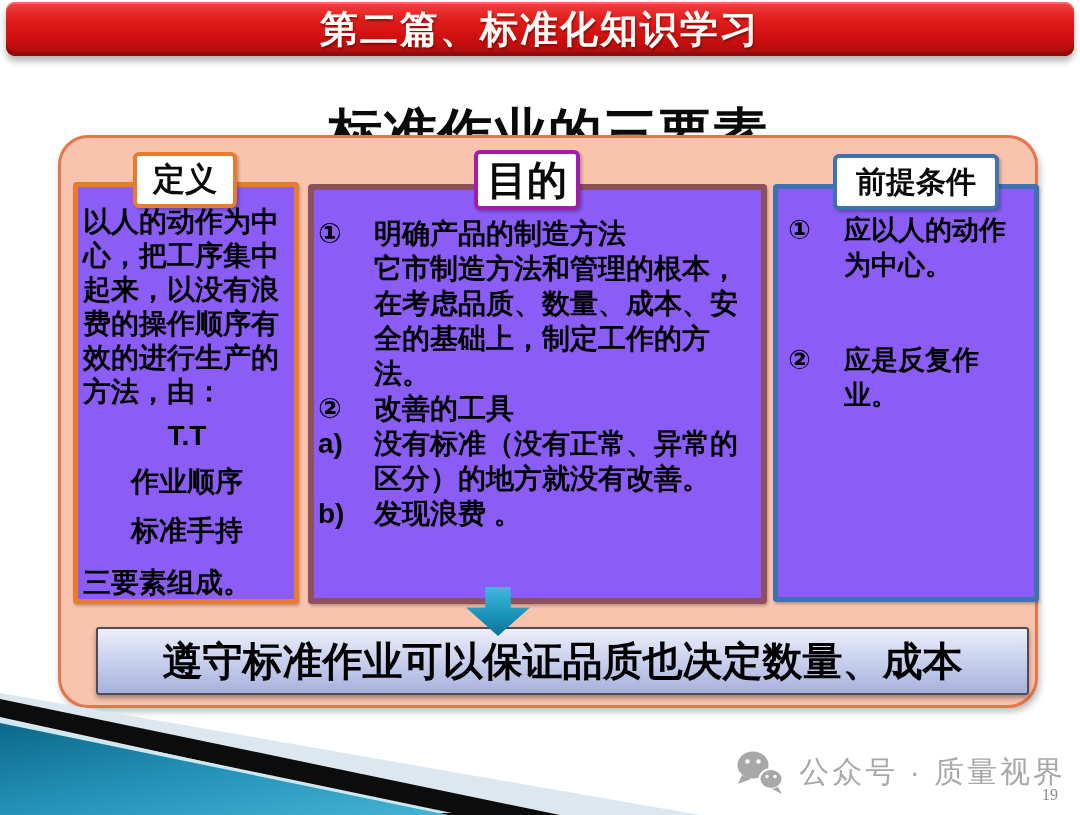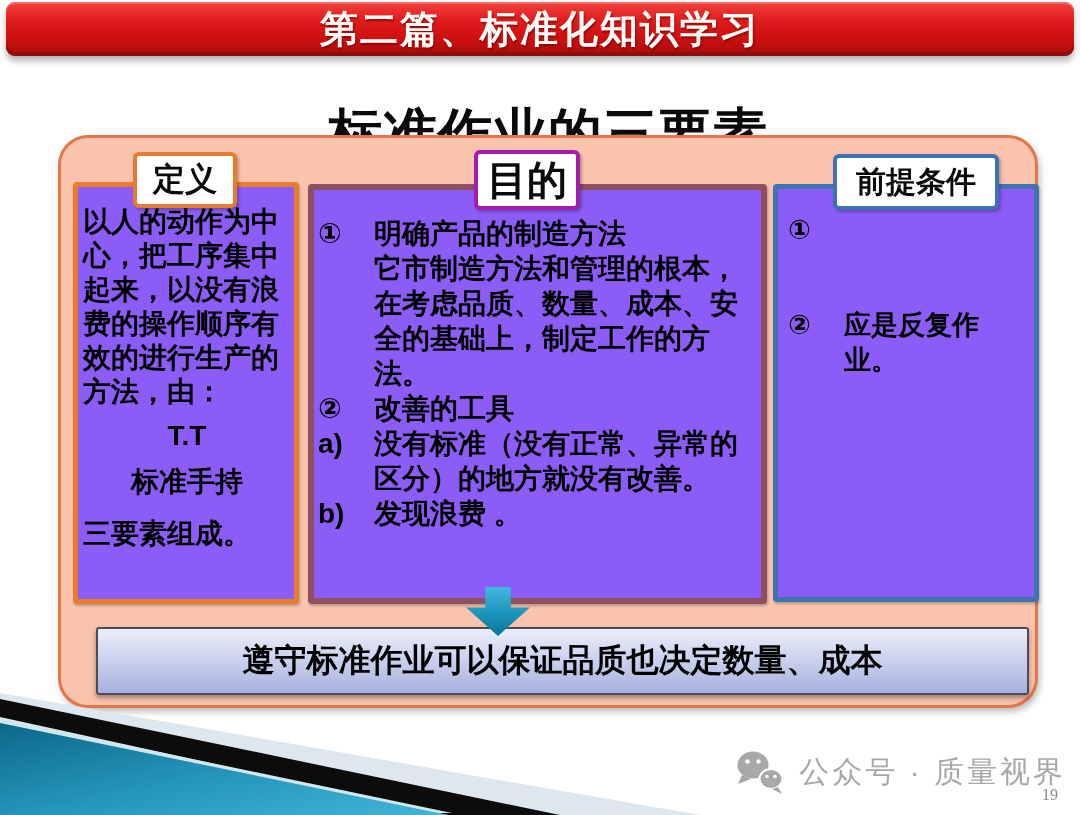--- a/index.html
+++ b/index.html
@@ -73,21 +73,21 @@
     background:linear-gradient(180deg,#41b9de 0%,#1c95bb 55%,#0b7298 100%);
     clip-path:polygon(30% 0,70% 0,70% 42%,100% 42%,50% 100%,0 42%,30% 42%);
   }
 
   
   .conclusion{
     position:absolute;left:35px;top:489px;width:929px;height:64px;
     background:linear-gradient(180deg,#eceef9 0%,#ccd3ef 45%,#a7b1dc 100%);
     border:2px solid #4c4c58;border-radius:3px;
     display:flex;align-items:center;justify-content:center;
-    font-size:32px;font-weight:bold;color:#000;
+    font-size:40px;font-weight:bold;color:#000;
     box-shadow:0 3px 5px rgba(0,0,0,.35);
   }
 
   
   .footer-art{position:absolute;left:0;top:685px;width:1080px;height:130px;}
 
   
   .watermark{
     position:absolute;top:746px;right:14px;height:52px;
     display:flex;align-items:center;gap:12px;color:#a8a8a8;justify-content:flex-end;
@@ -115,20 +115,21 @@
 
   <div class="white-box def-box">
     <div class="def-content">
       <div class="def-body">以人的动作为中
 心，把工序集中
 起来，以没有浪
 费的操作顺序有
 效的进行生产的
 方法，由：</div>
       <div class="def-center">T.T</div>
+      <div class="def-center">作业顺序</div>
       <div class="def-center">标准手持</div>
       <div class="def-footer">三要素组成。</div>
     </div>
   </div>
 
   <div class="white-box purpose-box">
     <div class="list">
       <div class="list-item">
         <span class="marker">①</span>
         <span class="item-text">明确产品的制造方法
@@ -149,20 +150,22 @@
         <span class="marker">b)</span>
         <span class="item-text">发现浪费 。</span>
       </div>
     </div>
   </div>
 
   <div class="white-box premise-box">
     <div class="list">
       <div class="list-item">
         <span class="marker">①</span>
+        <span class="item-text">应以人的动作
+为中心。</span>
       </div>
       <div class="list-item">
         <span class="marker">②</span>
         <span class="item-text">应是反复作业。</span>
       </div>
     </div>
   </div>
 
   <div class="down-arrow"></div>
 

